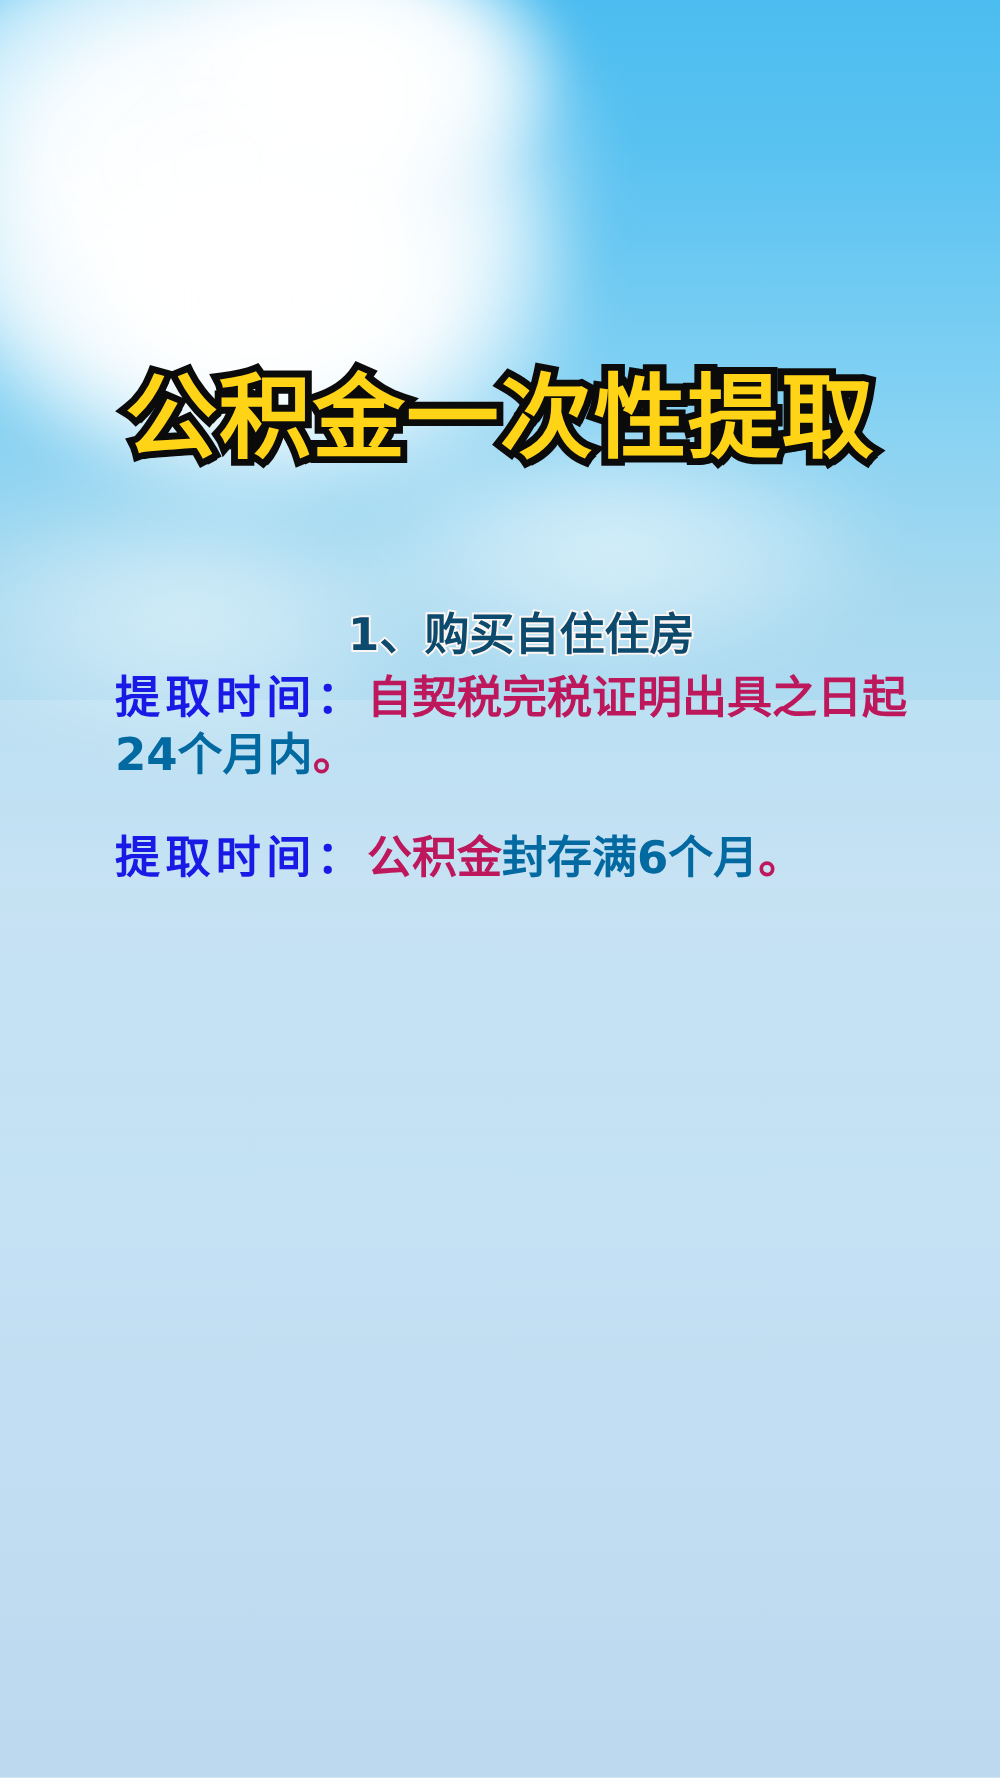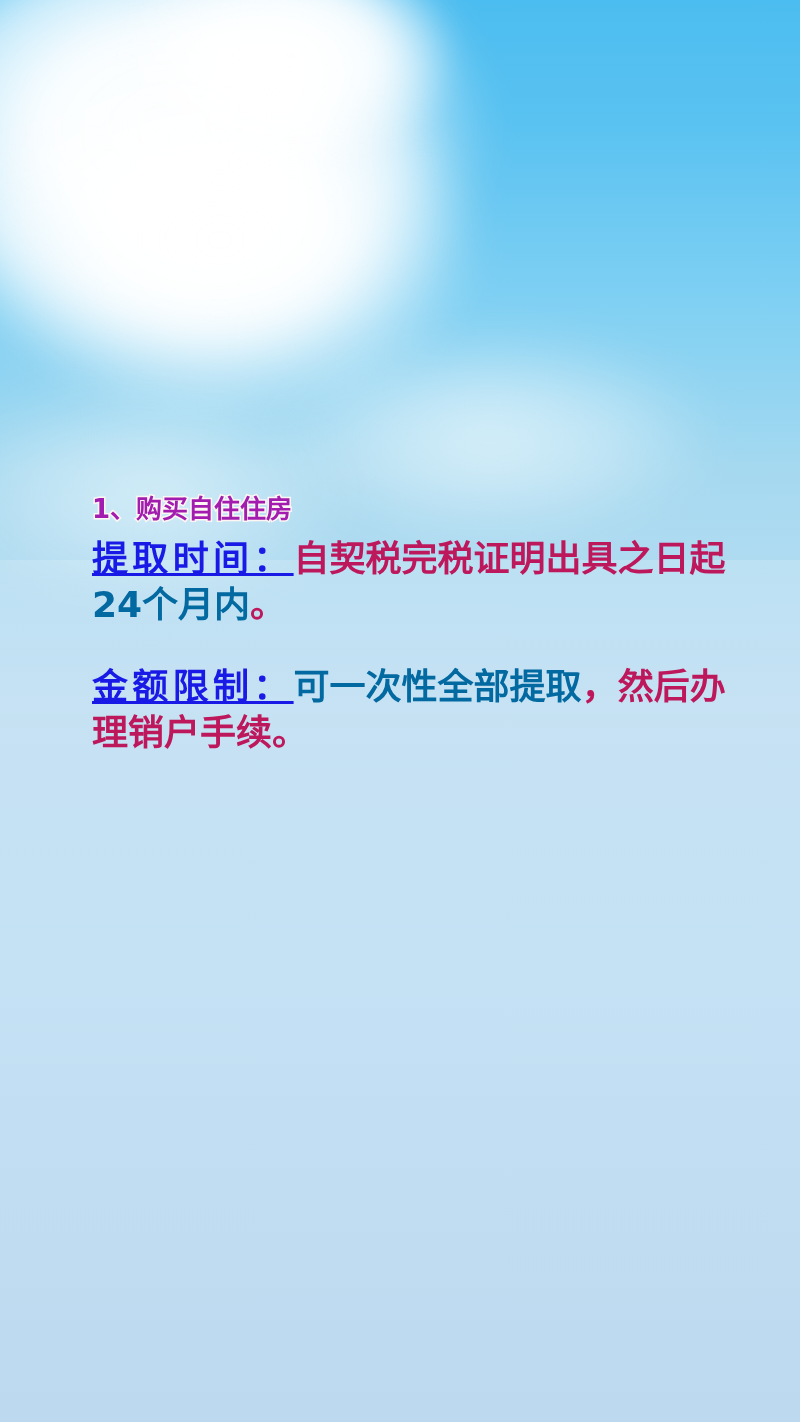--- a/index.html
+++ b/index.html
@@ -158,79 +158,83 @@
     position: absolute;
     left: 92px;
     right: 58px;
     top: 486px;
   }
   .section { margin: 0 0 36px 0; }
   .section:last-child { margin-bottom: 0; }
 
   .sec-heading {
     font-family: "DejaVu Sans", "Liberation Sans", sans-serif;
-    font-size: 26px;
+    font-size: 36px;
     font-weight: bold;
     line-height: 46px;
-    color: #a21caf;
+    color: #0c4a6e;
     -webkit-text-stroke: 3px #fdf6f2;
     paint-order: stroke fill;
     margin: 0 0 4px 0;
     white-space: nowrap;
+    text-align: center;
   }
 
   .para {
     font-family: "DejaVu Sans", "Liberation Sans", sans-serif;
     font-size: 36px;
     font-weight: bold;
     line-height: 46px;
     color: #0a0a0a;
     margin: 0;
     text-align: left;
     word-break: break-all;
   }
   .lbl   { color: #1a1ae6; }
-  .gap   { letter-spacing: 0.12em; text-decoration: underline; }
+  .gap   { letter-spacing: 0.12em; }
   .hl    { color: #0369a1; }
   .blk   { color: #be185d; }
 </style>
 </head>
 <body>
 
 <div id="poster">
 
   <div class="bg-layer bg-sky"></div>
   <div class="bg-layer">
     <div class="cloud-a"></div>
     <div class="cloud-b"></div>
     <div class="cloud-c"></div>
     <div class="cloud-d"></div>
     <div class="cloud-e"></div>
   </div>
   <div class="bg-layer haze-bottom"></div>
 
   <div id="content">
 
+    <div class="title-wrap">
+      <span class="poster-title">公积金一次性提取</span>
+    </div>
 
     <div class="body-block">
 
       <div class="section">
         <div class="sec-heading">1、购买自住住房</div>
 
         <p class="para">
           <span class="lbl gap">提取时间：</span><span class="blk">自契税完税证明出具之日起</span><span class="hl">24个月内</span><span class="blk">。</span>
         </p>
 
 
       </div>
 
       <div class="section">
 
-
-
         <p class="para">
-          <span class="lbl gap">金额限制：</span><span class="hl">可一次性全部提取</span><span class="blk">，然后办理销户手续。</span>
+          <span class="lbl gap">提取时间：</span><span class="blk">公积金</span><span class="hl">封存满6个月</span><span class="blk">。</span>
         </p>
+
+
       </div>
 
     </div>
   </div>
 </div>
 
 </body></html>

